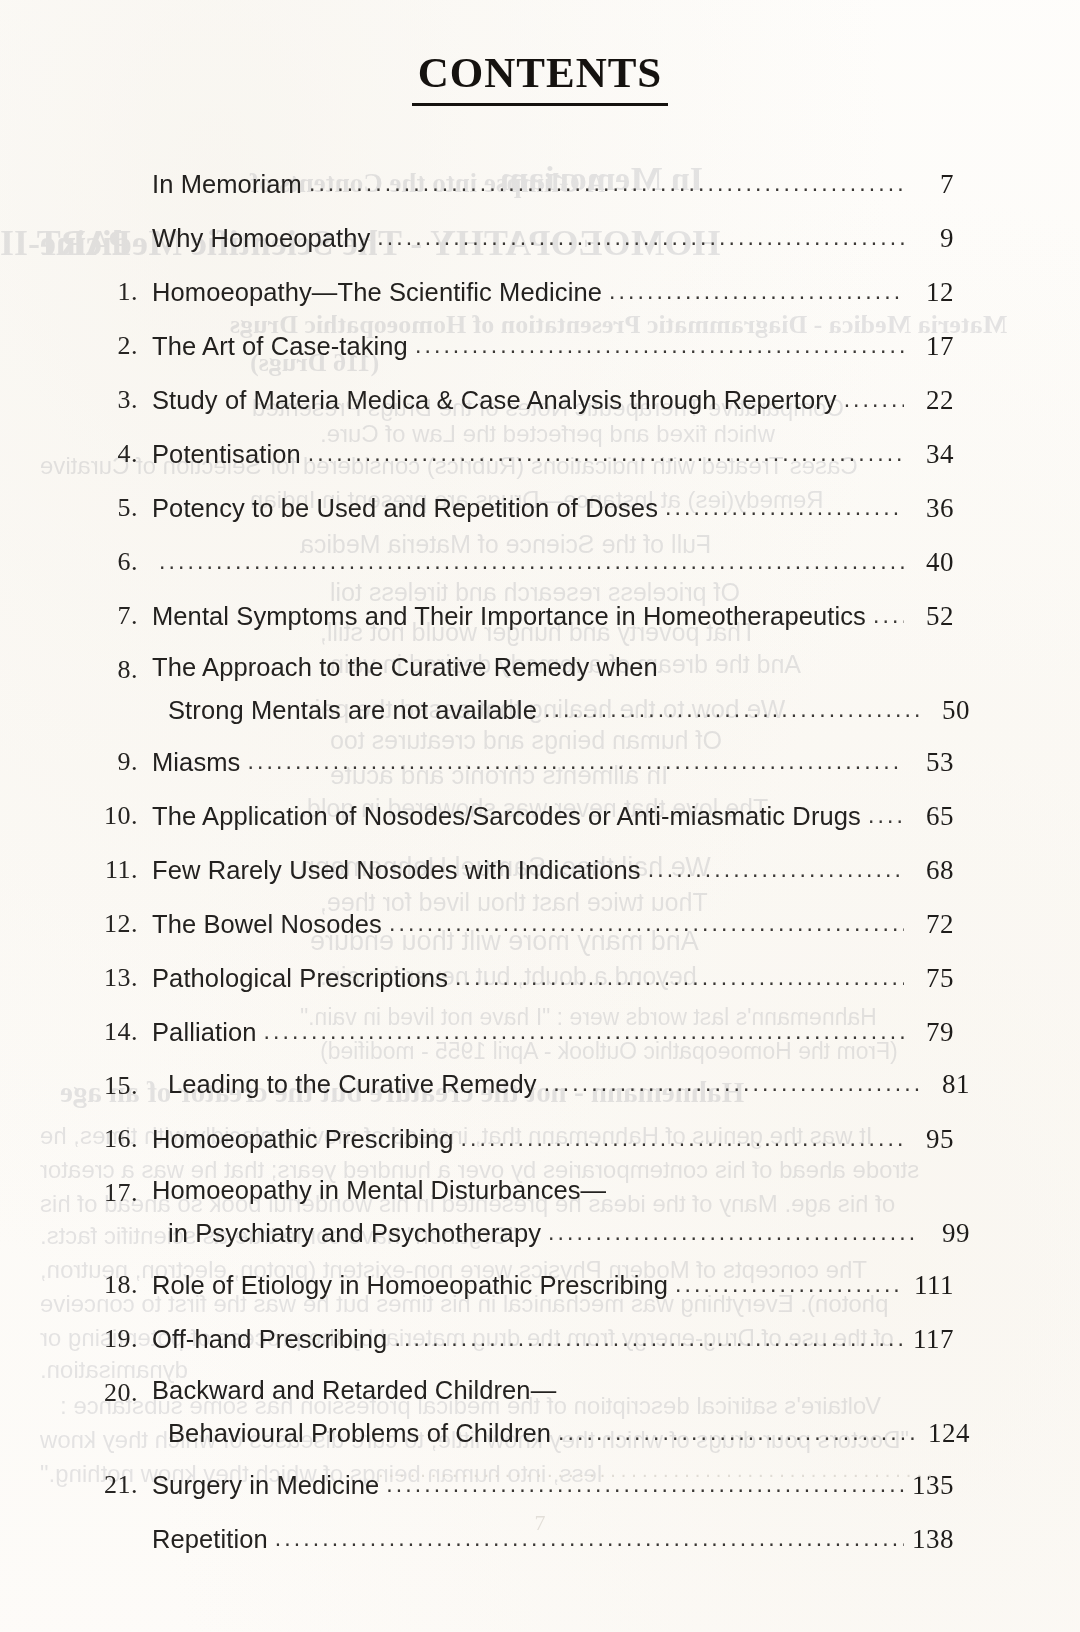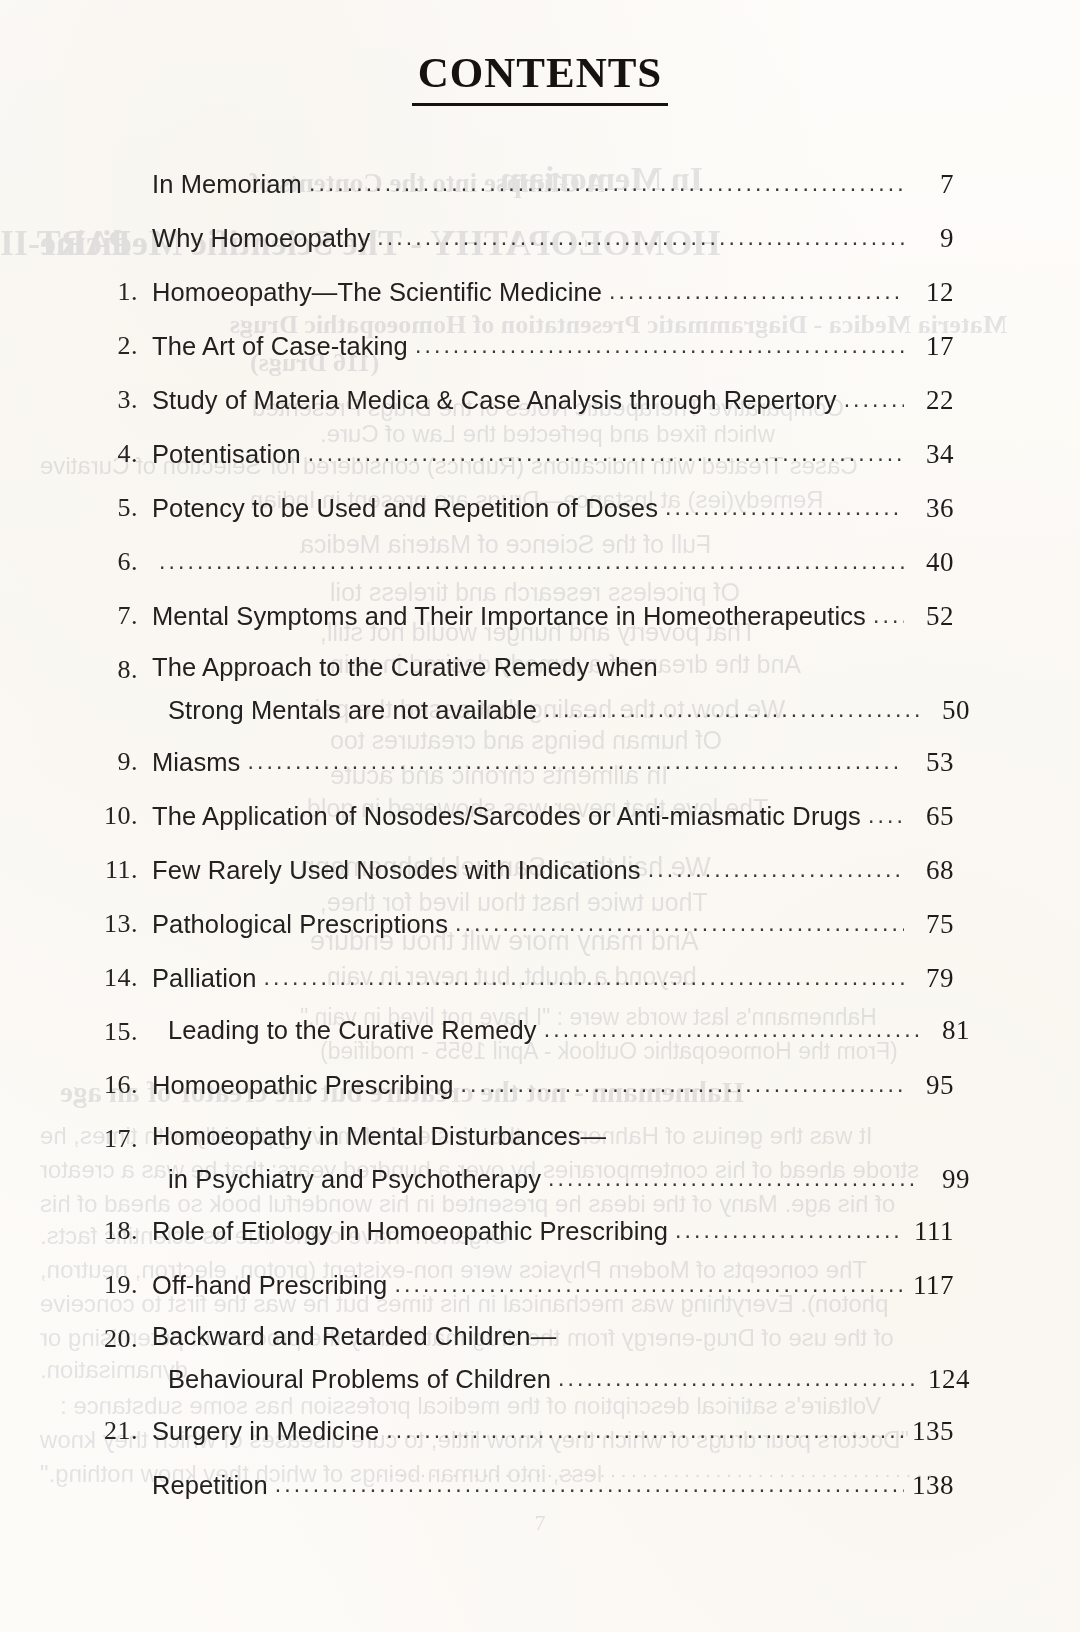--- a/index.html
+++ b/index.html
@@ -337,20 +337,30 @@
       <div class="num">11.</div>
       <div class="body">
         <div class="line">
           <span class="label">Few Rarely Used Nosodes with Indications</span>
           <span class="leader"></span>
           <span class="page-no">68</span>
         </div>
       </div>
     </div>
     <div class="entry">
+      <div class="num">12.</div>
+      <div class="body">
+        <div class="line">
+          <span class="label">The Bowel Nosodes</span>
+          <span class="leader"></span>
+          <span class="page-no">72</span>
+        </div>
+      </div>
+    </div>
+    <div class="entry">
       <div class="num">13.</div>
       <div class="body">
         <div class="line">
           <span class="label">Pathological Prescriptions</span>
           <span class="leader"></span>
           <span class="page-no">75</span>
         </div>
       </div>
     </div>
     <div class="entry">

